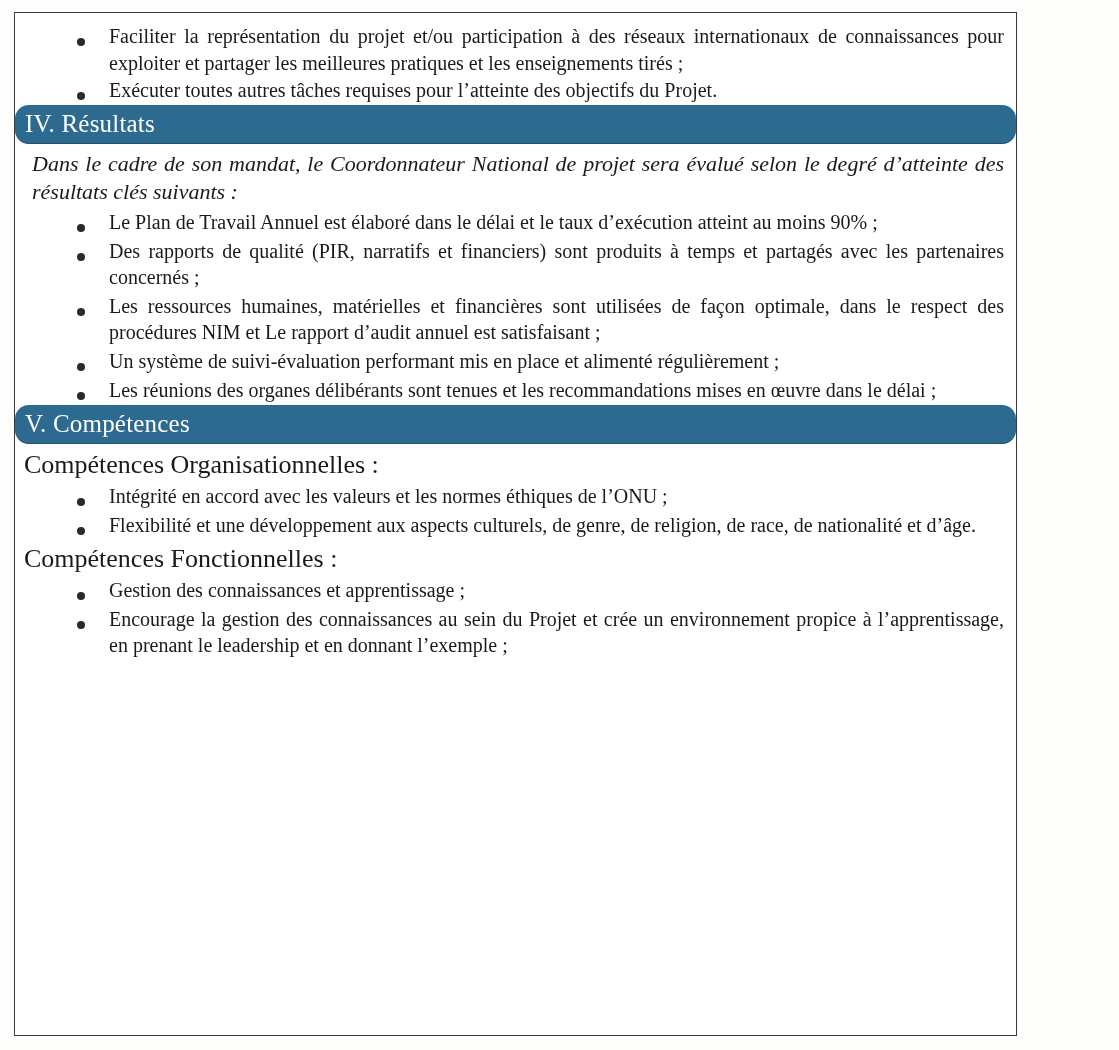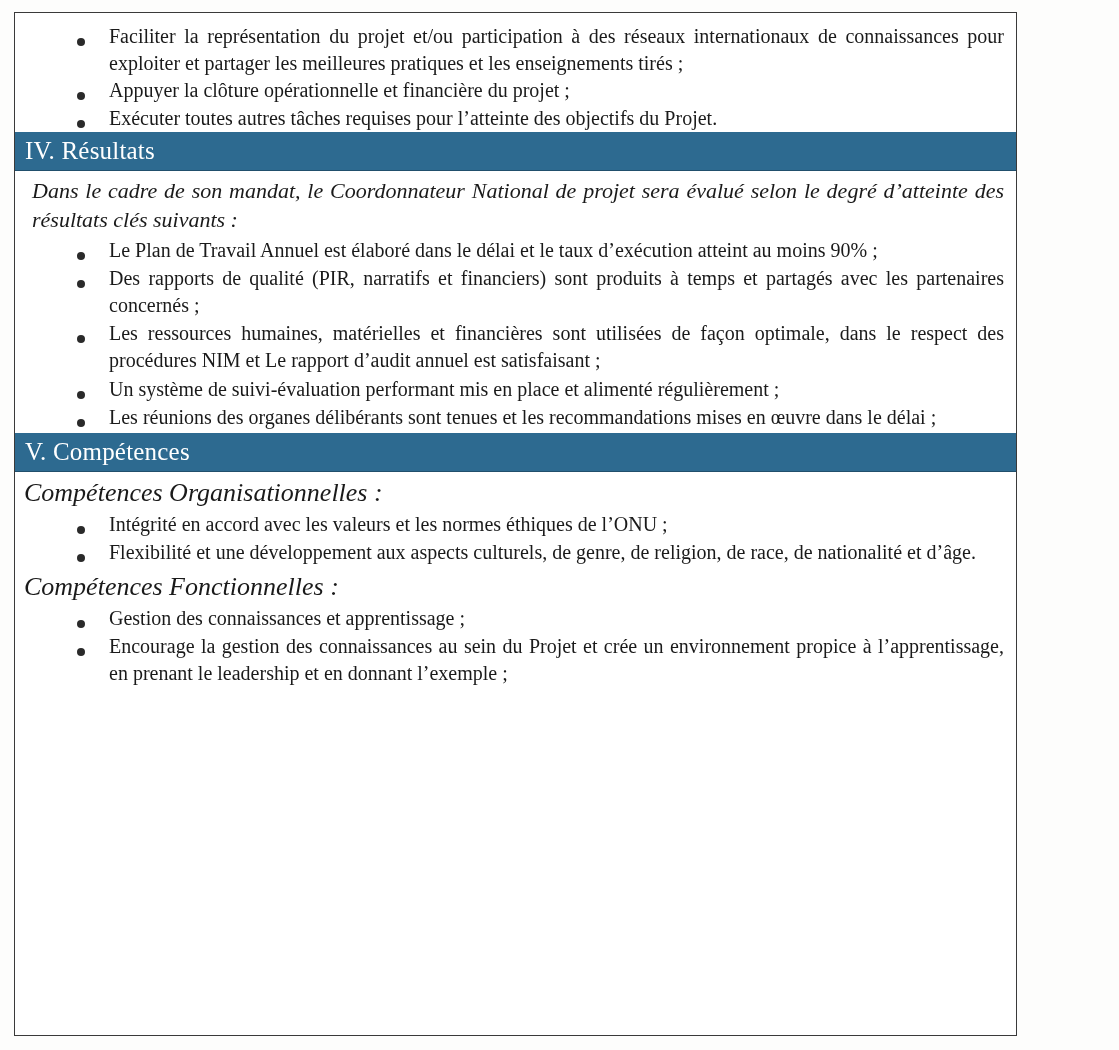--- a/index.html
+++ b/index.html
@@ -43,39 +43,39 @@
   .section-bar {
     background: #2d6a90;
     color: #ffffff;
     font-size: 25px;
     line-height: 1.0;
     padding: 6px 0 8px 10px;
     margin: 0;
     font-weight: normal;
     letter-spacing: 0.2px;
     box-shadow: inset 0 -1px 0 rgba(0,0,0,0.25);
+    border-radius: 14px;
   }
 
   
   .para {
     font-size: 22px;
     line-height: 1.30;
     text-align: justify;
     margin: 6px 0 2px 8px;
     padding: 0 4px 0 0;
     hyphens: none;
     font-style: italic;
   }
 
   .sub-head {
     font-size: 26px;
     line-height: 1.30;
     margin: 4px 0 1px 0;
     font-weight: normal;
-    font-style: italic;
   }
 
   
   ul.bullets {
     list-style: none;
     margin: 0;
     padding: 0;
   }
   ul.bullets > li {
     position: relative;
@@ -104,21 +104,20 @@
 </style>
 </head>
 <body>
 
 <div class="page">
   <div class="doc-frame">
 
     <div class="section-body block-top">
       <ul class="bullets">
         <li>Faciliter la représentation du projet et/ou participation à des réseaux internationaux de connaissances pour exploiter et partager les meilleures pratiques et les enseignements tirés ;</li>
-        <li>Appuyer la clôture opérationnelle et financière du projet ;</li>
         <li class="last">Exécuter toutes autres tâches requises pour l’atteinte des objectifs du Projet.</li>
       </ul>
     </div>
 
     <div class="section-bar">IV. Résultats</div>
 
     <div class="section-body">
       <p class="para">Dans le cadre de son mandat, le Coordonnateur National de projet sera évalué selon le degré d’atteinte des résultats clés suivants :</p>
       <ul class="bullets">
         <li>Le Plan de Travail Annuel est élaboré dans le délai et le taux d’exécution atteint au moins 90% ;</li>

